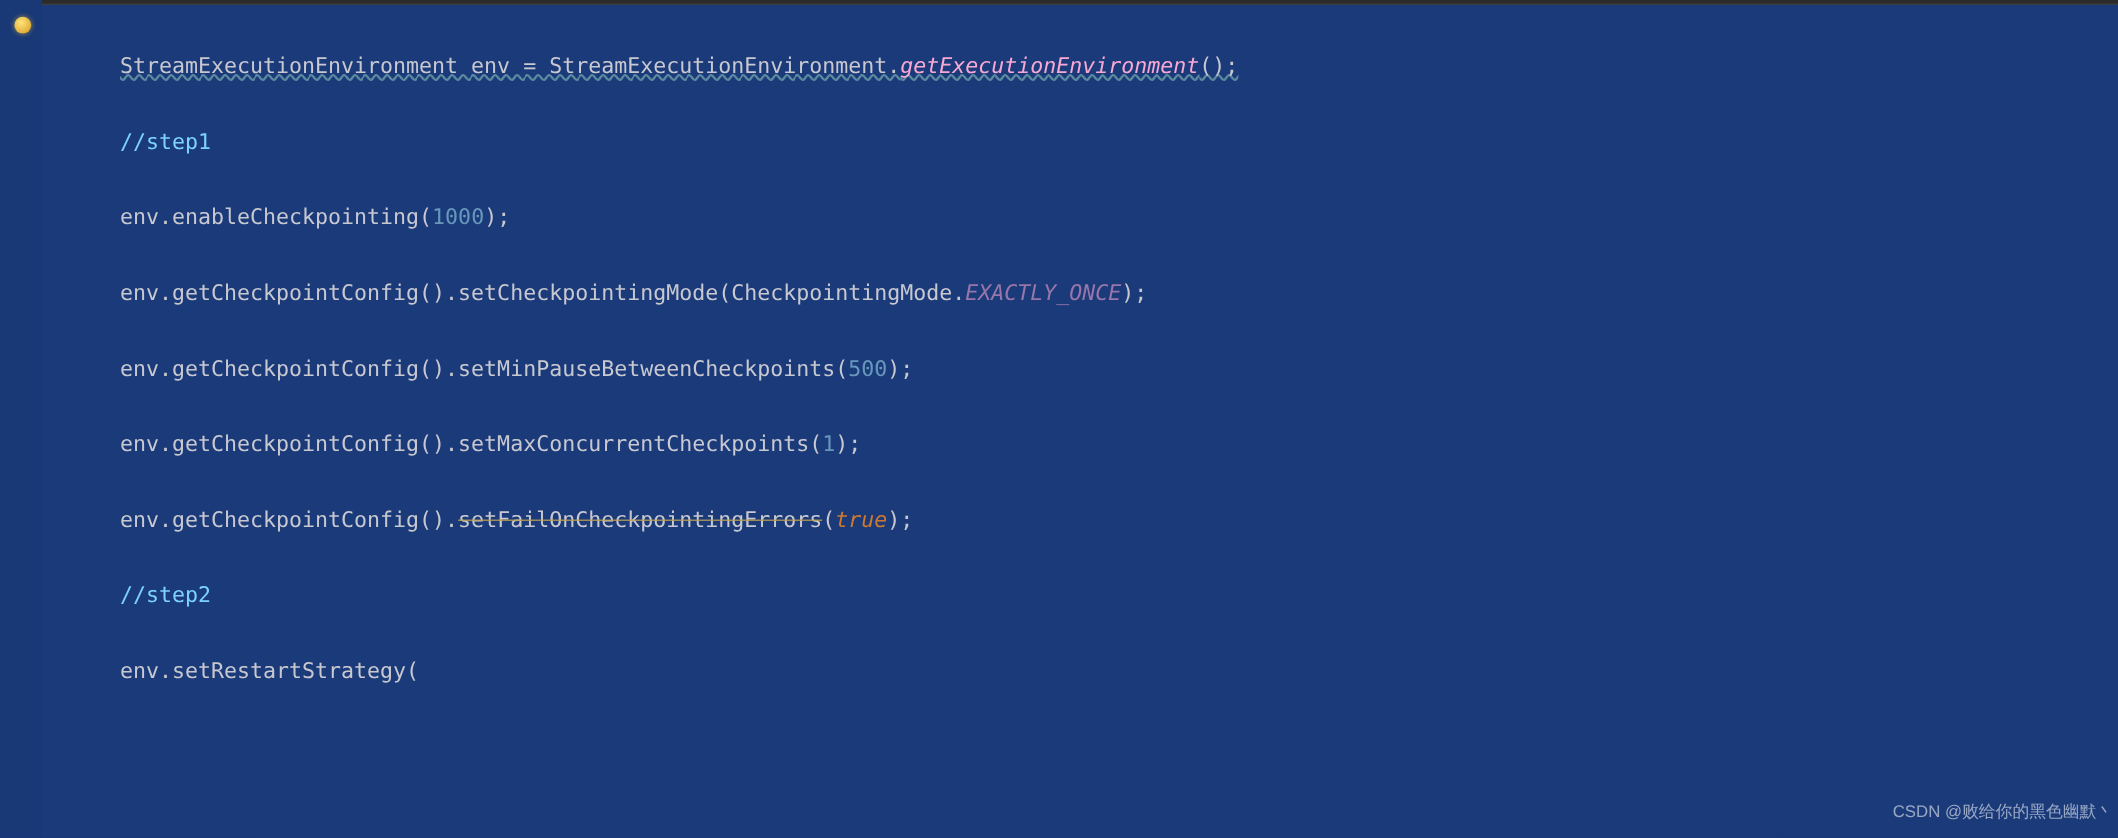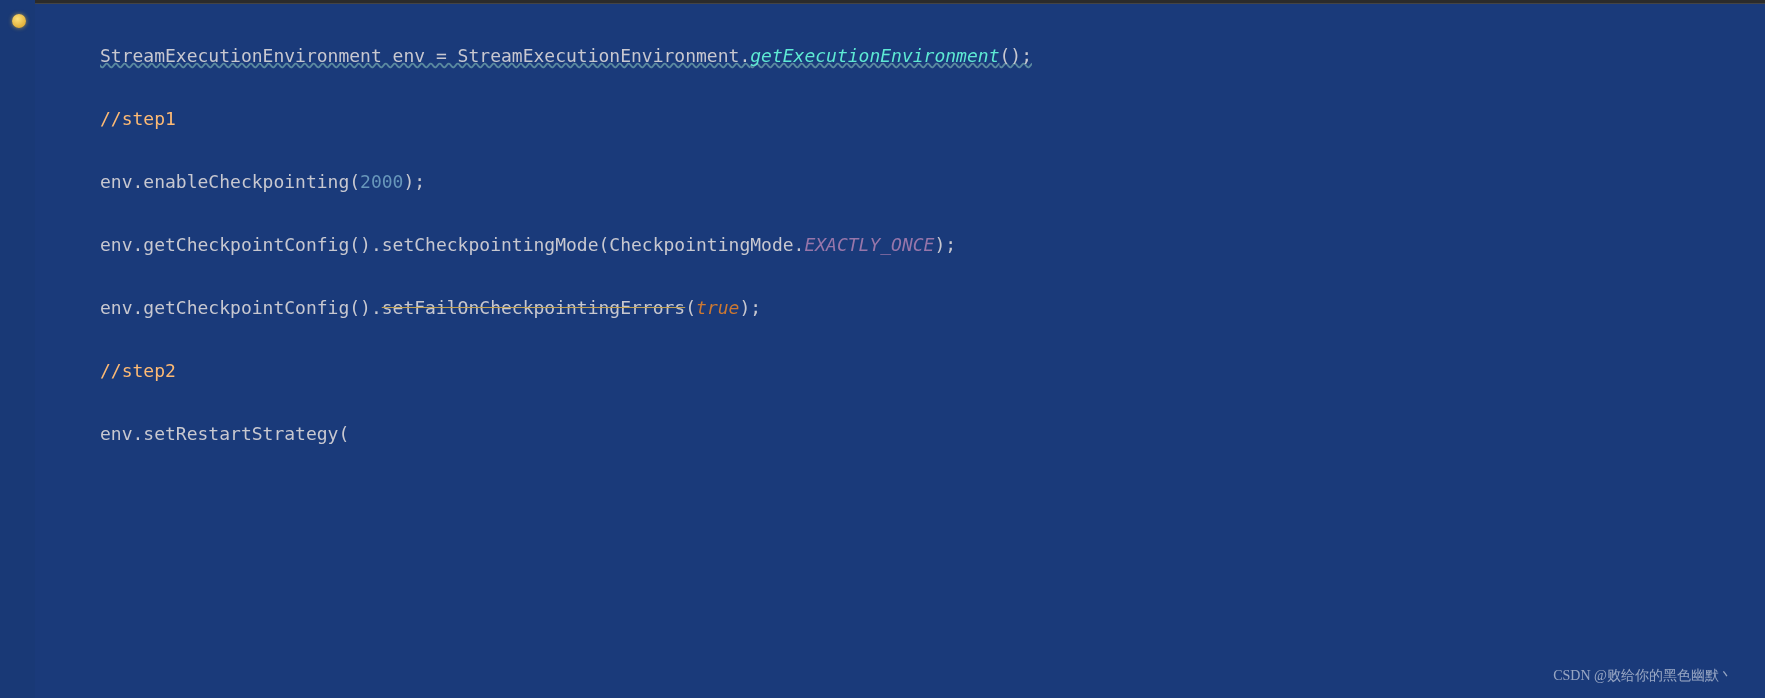--- a/index.html
+++ b/index.html
@@ -39,47 +39,49 @@
     position: absolute;
     left: 100px;
     top: 8px;
     right: 0;
     white-space: pre;
     font-family: inherit;
   }
   .num { color: #6897bb; }
   .kword { color: #cc7832; font-style: italic; }
   .enum  { color: #9876aa; font-style: italic; }
-  .static { color: #5eead4; font-style: italic; margin-top: 28px; }
-  .comment { color: #fdba74; }
+  .static { color: #f9a8d4; font-style: italic; margin-top: 28px; }
+  .comment { color: #7dd3fc; }
   .strike { text-decoration: line-through; text-decoration-color: #c0a050; }
   .underline { border-bottom: 1px wavy #7ea8b5; text-decoration: underline wavy #5b8aa0; text-decoration-skip-ink: none; }
   .watermark {
     position: absolute;
-    right: 32px;
+    right: 4px;
     bottom: 10px;
     font-size: 14px;
     color: rgba(255,255,255,0.55);
-    font-family: Liberation Serif, serif;
+    font-family: Liberation Sans, sans-serif;
   }
 </style>
 </head>
 <body>
 
 <div class="top-bar"></div>
 
 <div class="gutter">
   <div class="lightbulb"></div>
 </div>
 
 <div class="code-area">
 <div><span class="underline">StreamExecutionEnvironment env = StreamExecutionEnvironment.</span><span class="static underline">getExecutionEnvironment</span><span class="underline">();</span></div>
 <div><span class="comment">//step1</span></div>
-<div><span>env.enableCheckpointing(</span><span class="num">2000</span><span>);</span></div>
+<div><span>env.enableCheckpointing(</span><span class="num">1000</span><span>);</span></div>
 <div><span>env.getCheckpointConfig().setCheckpointingMode(CheckpointingMode.</span><span class="enum">EXACTLY_ONCE</span><span>);</span></div>
+<div><span>env.getCheckpointConfig().setMinPauseBetweenCheckpoints(</span><span class="num">500</span><span>);</span></div>
+<div><span>env.getCheckpointConfig().setMaxConcurrentCheckpoints(</span><span class="num">1</span><span>);</span></div>
 <div><span>env.getCheckpointConfig().</span><span class="strike">setFailOnCheckpointingErrors</span><span>(</span><span class="kword">true</span><span>);</span></div>
 <div><span class="comment">//step2</span></div>
 <div><span>env.setRestartStrategy(</span></div>
 
 
 
 
 
 
 

